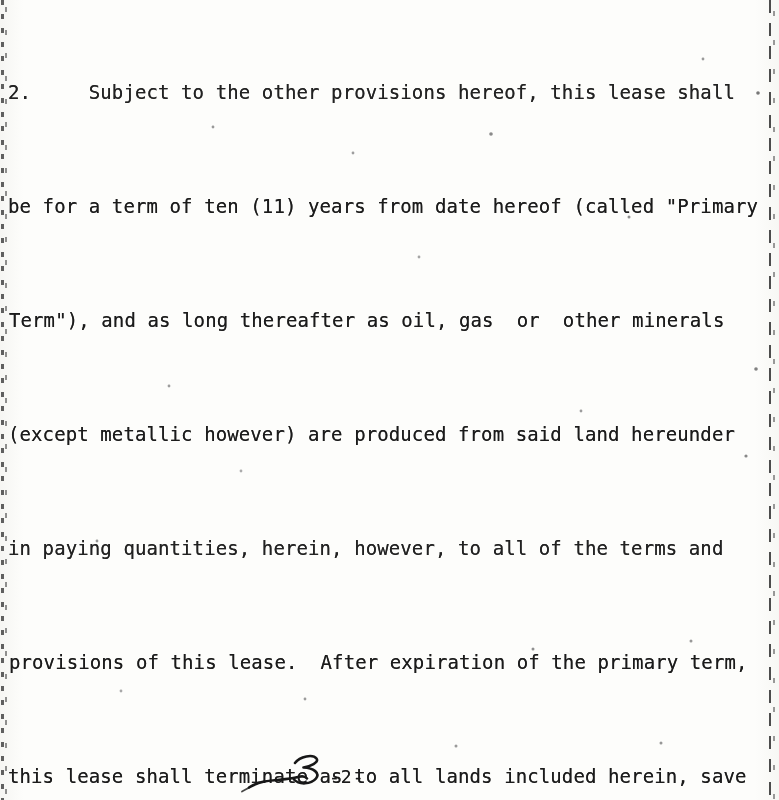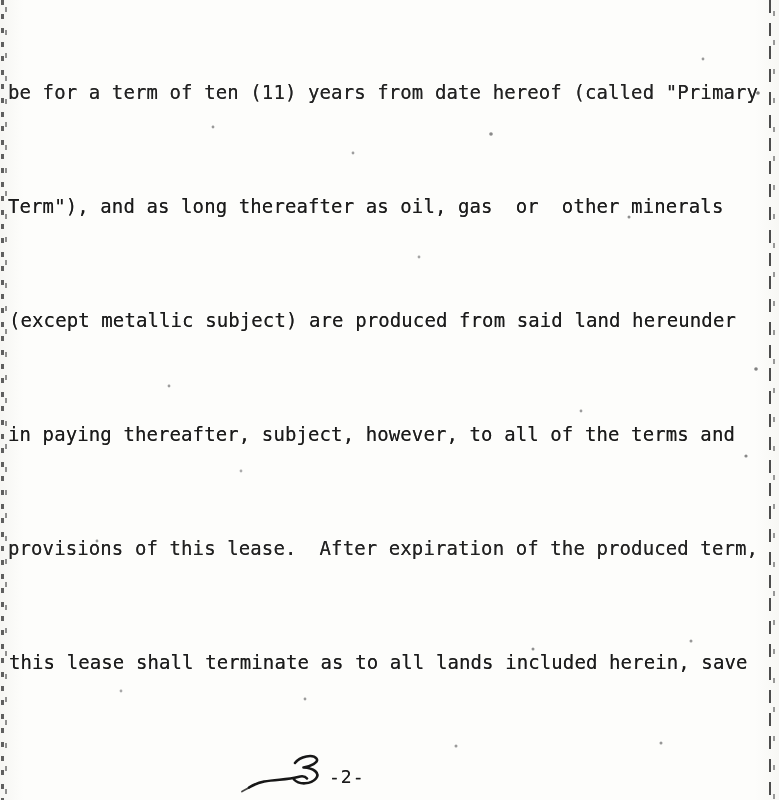--- a/index.html
+++ b/index.html
@@ -110,25 +110,26 @@
 
 <div class="page">
 
   <div class="edge edge-left-a"></div>
   <div class="edge edge-left-b"></div>
   <div class="edge edge-right-a"></div>
   <div class="edge edge-right-b"></div>
   <div class="specks"></div>
 
   <div class="text-block">
+    <div class="line">2.     Subject to the other provisions hereof, this lease shall</div>
     <div class="line">be for a term of ten (11) years from date hereof (called "Primary</div>
     <div class="line">Term"), and as long thereafter as oil, gas  or  other minerals</div>
-    <div class="line">(except metallic subject) are produced from said land hereunder</div>
-    <div class="line">in paying thereafter, subject, however, to all of the terms and</div>
-    <div class="line">provisions of this lease.  After expiration of the produced term,</div>
+    <div class="line">(except metallic however) are produced from said land hereunder</div>
+    <div class="line">in paying quantities, herein, however, to all of the terms and</div>
+    <div class="line">provisions of this lease.  After expiration of the primary term,</div>
     <div class="line">this lease shall terminate as to all lands included herein, save</div>
     
     
     
     
     
     
     
     
     

